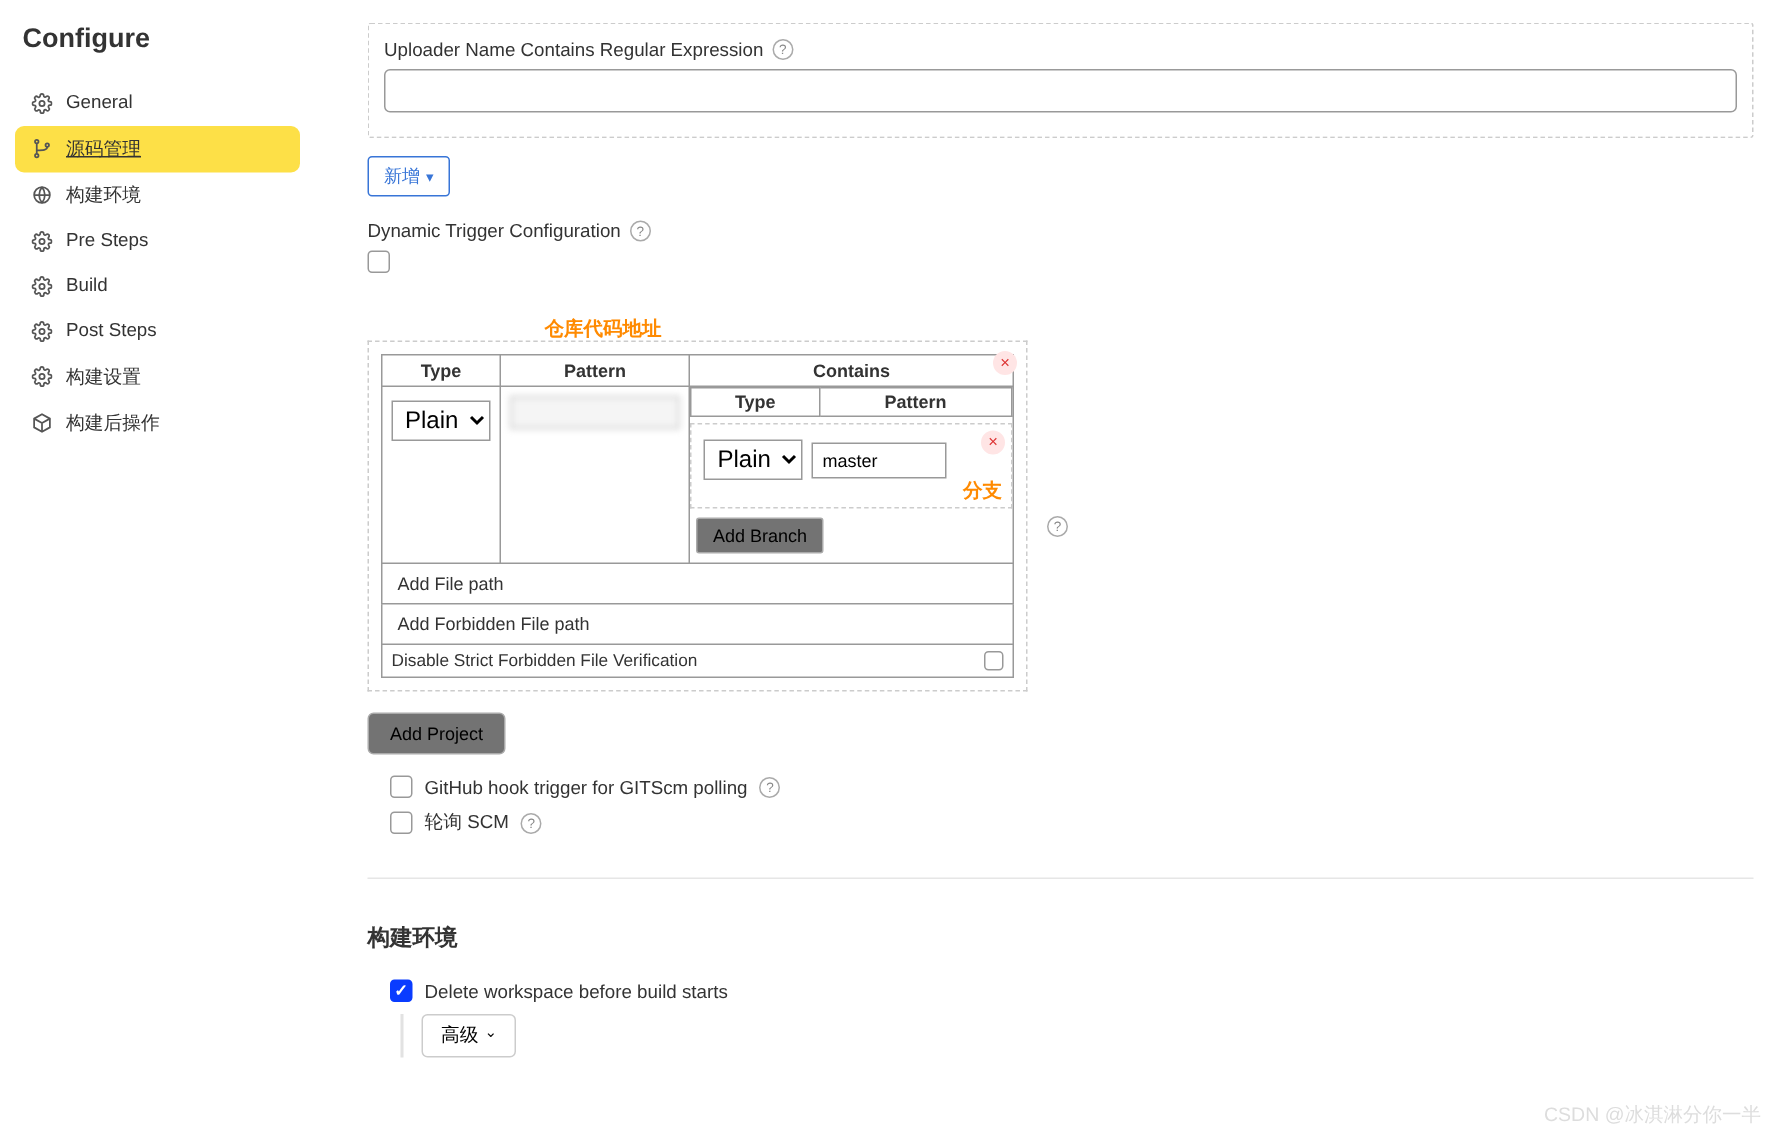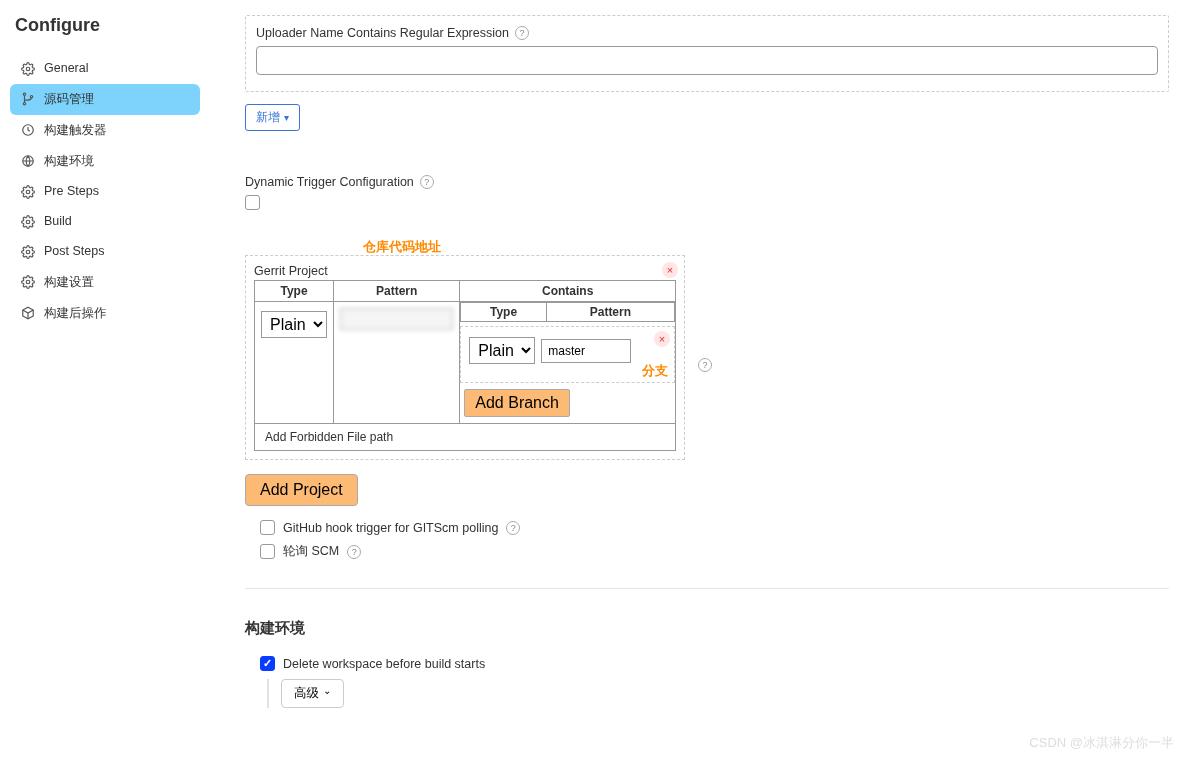--- a/index.html
+++ b/index.html
@@ -1,21 +1,21 @@
 <!DOCTYPE html>
 <html><head>
 <meta charset="utf-8">
 <style>
 * { box-sizing: border-box; margin: 0; padding: 0; }
 body { font-family: -apple-system, BlinkMacSystemFont, "Segoe UI", Arial, sans-serif; font-size: 13px; color: #333; background: #fff; }
 .container { display: flex; width: 1184px; }
 .sidebar { width: 210px; padding: 15px 10px; }
 .sidebar h1 { font-size: 18px; font-weight: 700; margin-bottom: 18px; padding-left: 5px; }
 .nav-item { display: flex; padding: 7px 10px; border-radius: 6px; cursor: pointer; font-size: 12.5px; color: #333; }
-.nav-item.active { background: #7dd3fc; }
+.nav-item.active { background: #fde047; text-decoration: underline; }
 .nav-item .icon { width: 16px; height: 16px; margin-right: 8px; display: inline-flex; align-items: center; justify-content: center; }
 .main { flex: 1; padding: 15px 15px 30px 35px; }
 .dashed-box { border: 1px dashed #ccc; padding: 10px; border-radius: 2px; }
 .field-label { font-size: 12.5px; margin-bottom: 6px; display: flex; align-items: center; gap: 6px; }
 .help { display: inline-flex; width: 14px; height: 14px; border: 1px solid #aaa; border-radius: 50%; align-items: center; justify-content: center; font-size: 9px; color: #888; cursor: pointer; }
 .text-input { width: 100%; border: 1px solid #999; border-radius: 4px; padding: 6px 8px; font-size: 13px; }
 .btn-outline { border: 1px solid #3875d7; background: #fff; color: #3875d7; padding: 4px 10px; font-size: 12px; border-radius: 3px; cursor: pointer; display: inline-flex; align-items: center; gap: 4px; justify-content: center; }
 .btn-outline .chev { font-size: 10px; }
 .checkbox-line { display: flex; align-items: center; gap: 8px; font-size: 12.5px; margin-bottom: 8px; margin-left: 15px; }
 .cbox { width: 15px; height: 15px; border: 1px solid #999; border-radius: 3px; background: #fff; cursor: pointer; display: inline-flex; align-items: center; justify-content: center; }
@@ -25,21 +25,21 @@
 .gerrit-title { font-size: 12.5px; margin-bottom: 2px; }
 .del-btn { position: absolute; top: 6px; right: 6px; width: 16px; height: 16px; border-radius: 50%; background: #ffe5e5; color: #d33; font-size: 11px; display: flex; align-items: center; justify-content: center; cursor: pointer; }
 .gerrit-table { width: 100%; border-collapse: collapse; }
 .gerrit-table th, .gerrit-table td { border: 1px solid #999; font-size: 12px; font-weight: 400; padding: 3px 4px; }
 .gerrit-table th { text-align: center; font-weight: 600; }
 .inner-table { width: 100%; border-collapse: collapse; }
 .inner-table th { border: 1px solid #999; text-align: center; font-weight: 600; font-size: 12px; padding: 2px; }
 .branch-box { border: 1px dashed #ccc; padding: 10px 8px 18px 8px; margin-top: 4px; position: relative; }
 .select-sm { border: 1px solid #999; padding: 3px 4px; font-size: 16px; background: #fff; cursor: pointer; }
 .input-sm { border: 1px solid #999; padding: 4px 6px; font-size: 12px; width: 90px; }
-.btn-gray { border: 1px solid #aaa; background: #fdba74; padding: 4px 10px; font-size: 16px; cursor: pointer; border-radius: 2px; }
+.btn-gray { border: 1px solid #aaa; background: #737373; padding: 4px 10px; font-size: 12px; cursor: pointer; border-radius: 2px; }
 .row-btn { border: 1px solid #999; border-top: none; padding: 6px 10px; font-size: 12px; cursor: pointer; }
 .disable-row { border: 1px solid #999; border-top: none; padding: 4px 6px; font-size: 11.5px; display: flex; align-items: center; justify-content: space-between; }
 .help-side { position: absolute; right: -28px; top: 50%; }
 .pattern-input { border: 1px solid #bbb; padding: 3px 6px; font-size: 12px; width: 113px; filter: blur(2px); background: #f5f5f5; }
 .section-h2 { font-size: 15px; font-weight: 700; margin: 30px 0 18px 0; }
 hr.divider { border: none; border-top: 1px solid #e6e6e6; margin: 28px 0 8px 0; }
 .advanced-wrap { border-left: 2px solid #e2e2e2; margin: 8px 0 14px 22px; padding-left: 12px; }
 .btn-plain { border: 1px solid #ccc; background: #fff; padding: 5px 12px; font-size: 12.5px; cursor: pointer; border-radius: 4px; display: inline-flex; gap: 4px; }
 .watermark { position: fixed; bottom: 10px; right: 10px; color: #ddd; font-size: 13px; margin-left: 38px; }
 .type-select-wrap { display:flex; justify-content:center; padding: 6px 2px; }
@@ -68,29 +68,20 @@
               <circle cx="18" cy="8" r="2"></circle>
               <path d="M6 6v12M18 10c0 4-5 4-12 4"></path>
             </svg>
           </span>
           <span>源码管理</span>
         </div>
         <div class="nav-item">
           <span class="icon">
             <svg width="14" height="14" viewBox="0 0 24 24" fill="none" stroke="#555" stroke-width="2">
               <circle cx="12" cy="12" r="9"></circle>
-              <path d="M12 7v5l3 2"></path>
-            </svg>
-          </span>
-          <span>构建触发器</span>
-        </div>
-        <div class="nav-item">
-          <span class="icon">
-            <svg width="14" height="14" viewBox="0 0 24 24" fill="none" stroke="#555" stroke-width="2">
-              <circle cx="12" cy="12" r="9"></circle>
               <path d="M3 12h18M12 3a14 14 0 010 18M12 3a14 14 0 000 18"></path>
             </svg>
           </span>
           <span>构建环境</span>
         </div>
         <div class="nav-item">
           <span class="icon">
             <svg width="14" height="14" viewBox="0 0 24 24" fill="none" stroke="#555" stroke-width="2">
               <circle cx="12" cy="12" r="3"></circle>
               <path d="M19.4 15a1.65 1.65 0 00.33 1.82l.06.06a2 2 0 01-2.83 2.83l-.06-.06a1.65 1.65 0 00-1.82-.33 1.65 1.65 0 00-1 1.51V21a2 2 0 01-4 0v-.09a1.65 1.65 0 00-1-1.51 1.65 1.65 0 00-1.82.33l-.06.06a2 2 0 01-2.83-2.83l.06-.06a1.65 1.65 0 00.33-1.82 1.65 1.65 0 00-1.51-1H3a2 2 0 010-4h.09a1.65 1.65 0 001.51-1 1.65 1.65 0 00-.33-1.82l-.06-.06a2 2 0 012.83-2.83l.06.06a1.65 1.65 0 001.82.33h0a1.65 1.65 0 001-1.51V3a2 2 0 014 0v.09a1.65 1.65 0 001 1.51 1.65 1.65 0 001.82-.33l.06-.06a2 2 0 012.83 2.83l-.06.06a1.65 1.65 0 00-.33 1.82v0a1.65 1.65 0 001.51 1H21a2 2 0 010 4h-.09a1.65 1.65 0 00-1.51 1z"></path>
@@ -146,33 +137,32 @@
       </div>
       <input class="text-input" value="" style="">
     </div>
     <div style="margin-top:12px;">
       <button class="btn-outline">
         <span>新增</span>
         <span class="chev">▾</span>
       </button>
     </div>
 
-    <div style="margin-top:44px;">
+    <div style="margin-top:16px;">
       <div class="field-label">
         <span>Dynamic Trigger Configuration</span>
         <span class="help">?</span>
       </div>
       <span class="cbox"></span>
     </div>
 
     <div style="margin-top:42px; position:relative; width:440px;">
       <div style="position:absolute; top:-17px; left:118px;" class="orange-anno">仓库代码地址</div>
       <div class="gerrit-wrap">
         <span class="del-btn">×</span>
-        <div class="gerrit-title">Gerrit Project</div>
         <table class="gerrit-table">
           <tbody>
               <tr>
             <th style="width:18%">Type</th>
             <th style="width:30%">Pattern</th>
             <th>Contains</th>
           </tr>
           <tr>
             <td style="vertical-align:top;">
               <div class="type-select-wrap">
@@ -200,22 +190,27 @@
                 <div style="position:absolute; bottom:2px; right:6px;" class="orange-anno">分支</div>
               </div>
               <div style="padding:6px 4px;">
                 <button class="btn-gray">Add Branch</button>
               </div>
             </td>
           </tr>
         </tbody>
           </table>
         <div id="gerrit-rows">
+            <div class="row-btn">Add File path</div>
             <div class="row-btn">Add Forbidden File path</div>
           </div>
+        <div class="disable-row">
+          <span>Disable Strict Forbidden File Verification</span>
+          <span class="cbox" style="width:13px;height:13px;"></span>
+        </div>
         <span class="help help-side">?</span>
       </div>
       <div style="margin-top:14px;">
         <button class="btn-gray" style="border-radius:4px; padding:6px 14px;">Add Project</button>
       </div>
     </div>
 
     <div class="checkbox-line" style="margin-top:14px;">
       <span class="cbox"></span>
       <span>GitHub hook trigger for GITScm polling</span>

